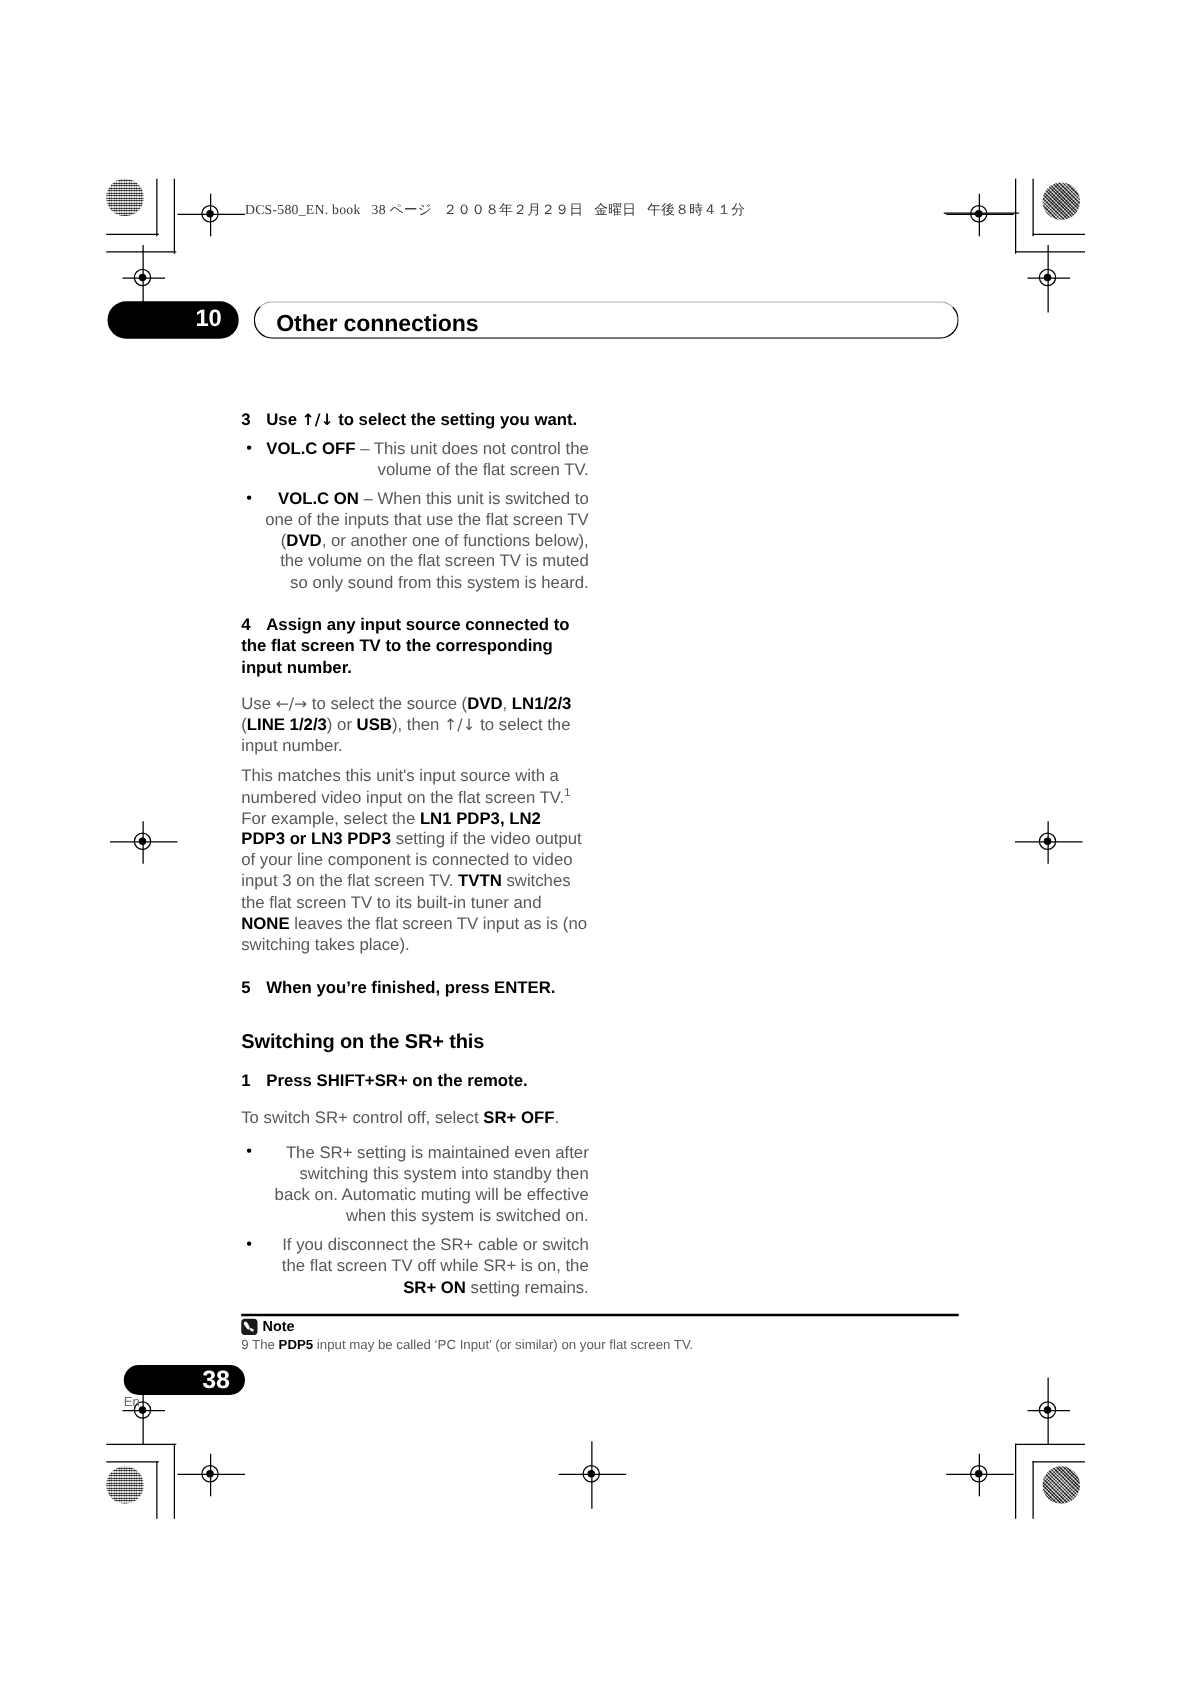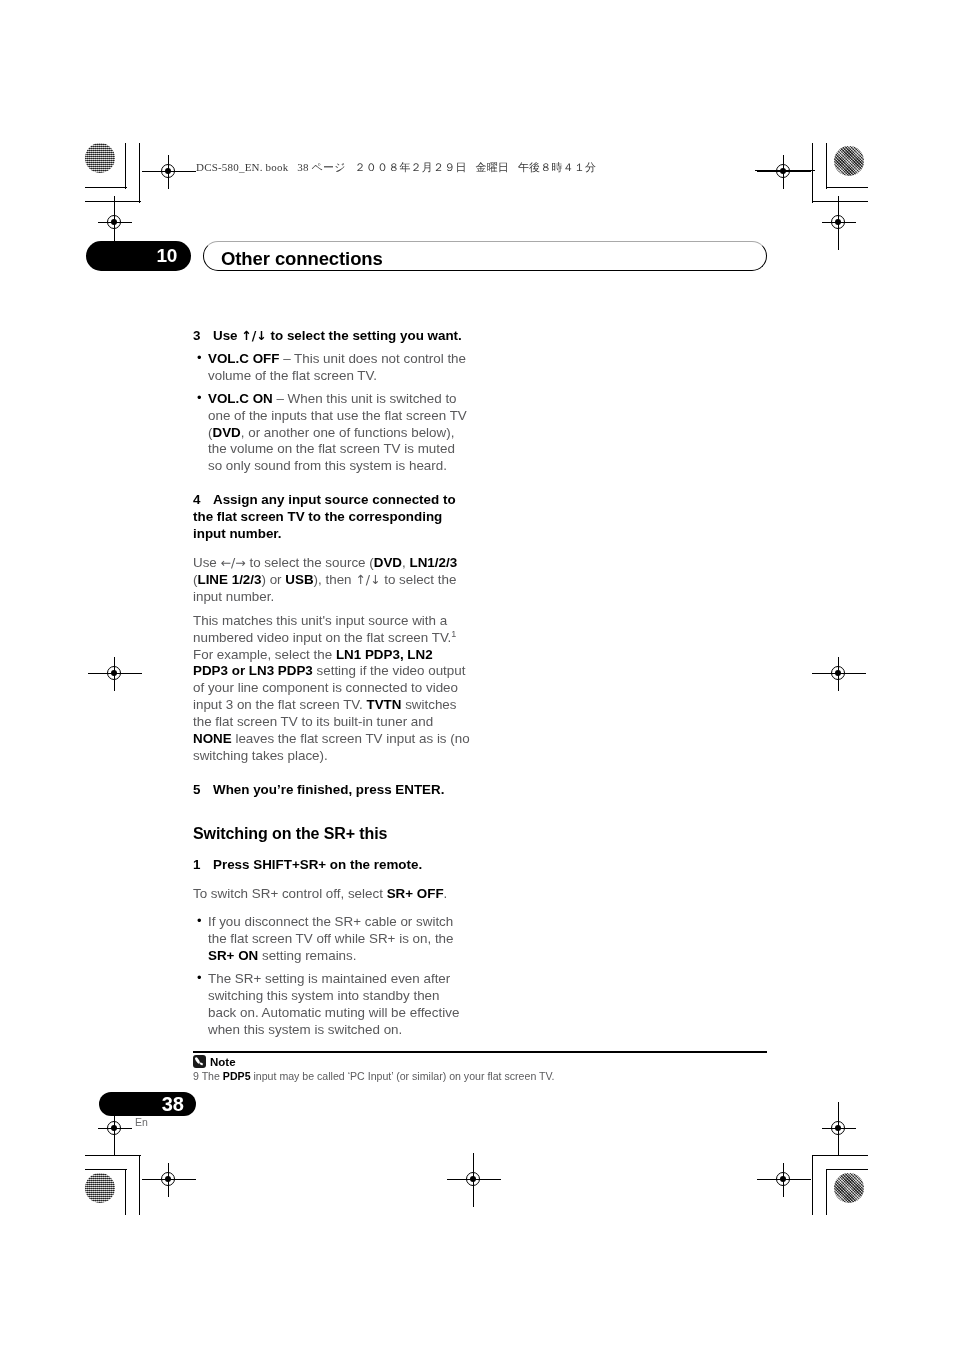--- a/index.html
+++ b/index.html
@@ -146,20 +146,21 @@
   }
   .step .txt { flex: 1; }
   .step.wrap { display: block; }
   .step.wrap .num { display: inline-block; width: 20px; }
 
   .bullets { margin: 0; padding: 0; list-style: none; }
   .bullets li {
     position: relative;
     padding-left: 15px;
     margin-top: 6px;
+    text-align: right;
   }
   .bullets li::before {
     content: "\2022";
     position: absolute;
     left: 4px;
     top: -1px;
     color: #000;
     font-size: 13px;
   }
 
@@ -258,21 +259,21 @@
     align-items: center;
     justify-content: flex-end;
     padding-right: 12px;
     box-sizing: border-box;
   }
   .page-lang {
     position: absolute;
     left: 99px;
     top: 1116px;
     width: 97px;
-    text-align: center;
+    text-align: left;
     padding-right: 12px;
     box-sizing: border-box;
     font-size: 10.5px;
     color: #6a6a6c;
   }
 </style>
 </head>
 <body>
 
 <div>
@@ -410,22 +411,22 @@
   <div class="section-heading">Switching on the SR+ this</div>
 
   <div class="step">
     <span class="num">1</span>
     <span class="txt">Press SHIFT+SR+ on the remote.</span>
   </div>
 
   <div class="para"><span>To switch SR+ control off, select </span><b>SR+ OFF</b><span>.</span></div>
 
   <ul class="bullets gap-md">
+    <li><span>The SR+ setting is maintained even after switching this system into standby then back on. Automatic muting will be effective when this system is switched on.</span></li>
     <li><span>If you disconnect the SR+ cable or switch the flat screen TV off while SR+ is on, the </span><b>SR+ ON</b><span> setting remains.</span></li>
-    <li><span>The SR+ setting is maintained even after switching this system into standby then back on. Automatic muting will be effective when this system is switched on.</span></li>
   </ul>
 </div>
 
 <div class="note-rule"></div>
 <div class="note-head">
   <span class="note-icon"></span>
   <span class="note-label">Note</span>
 </div>
 <div class="note-body"><span>9 The </span><b>PDP5</b><span> input may be called ‘PC Input’ (or similar) on your flat screen TV.</span></div>
 

